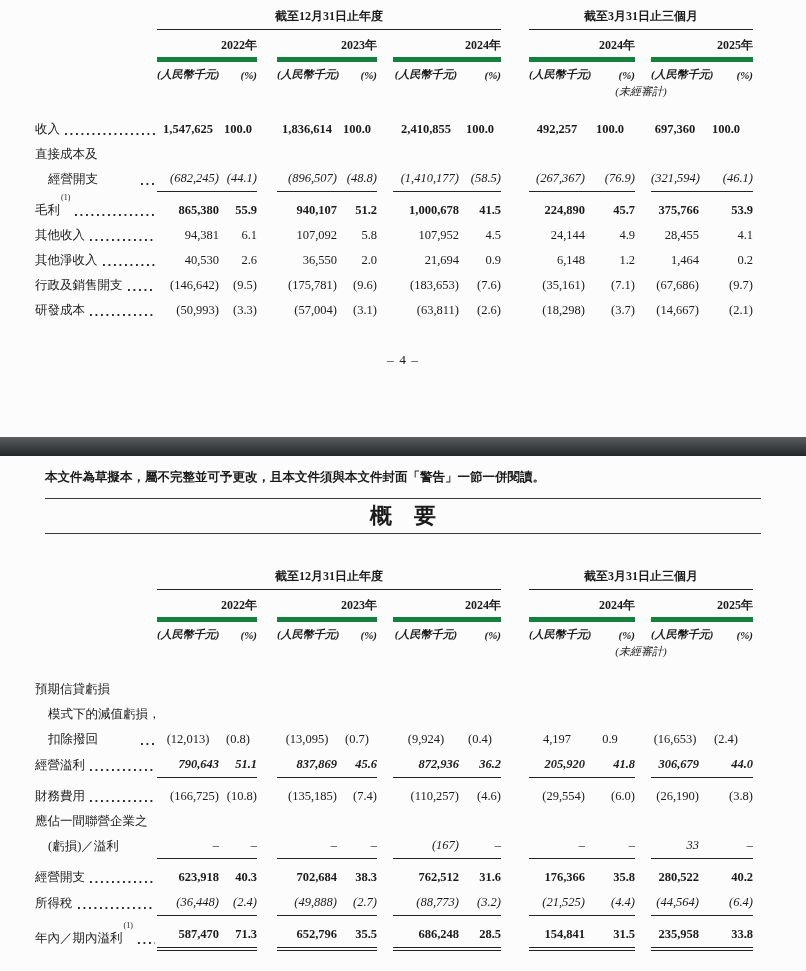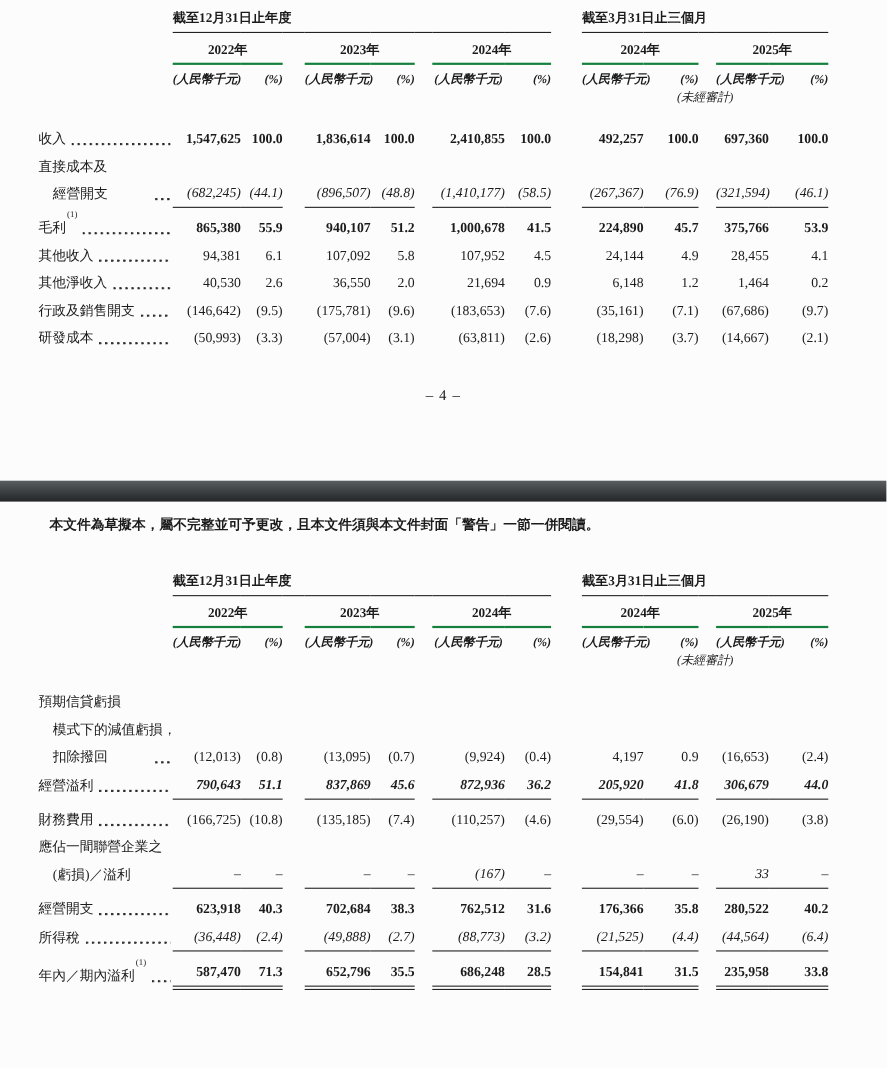--- a/index.html
+++ b/index.html
@@ -16,29 +16,29 @@
               font-size:13.5px; letter-spacing:1px; }
 
   .disclaimer { margin:0 45px; font-size:12.5px; font-weight:bold; line-height:18px; }
   .heading-block { margin:12px 45px 0; border-top:1.5px solid #3a3a3a; border-bottom:1.5px solid #3a3a3a; padding:3px 0; }
   .section-heading { margin:0; text-align:center; font-size:22px; line-height:28px; font-weight:bold; }
 
   table.fin-table { border-collapse:collapse; table-layout:fixed; margin:0 0 0 35px;
                     width:718px; font-size:12.5px; }
   .fin-table th, .fin-table td { padding:0; }
   .fin-table thead th { font-weight:bold; font-size:12px; }
-  .fin-table .grp-title { text-align:left; border-bottom:1px solid #222; padding:2px 0 4px; }
-  .fin-table .year { text-align:center; border-bottom:2px solid #15803d; padding:7px 0 3px; }
+  .fin-table .grp-title { text-align:center; border-bottom:1px solid #222; padding:2px 0 4px; }
+  .fin-table .year { text-align:right; border-bottom:5px solid #15803d; padding:7px 0 3px; }
   .fin-table .unit { font-style:italic; font-weight:bold; font-size:11px; padding-top:5px; white-space:nowrap; }
   .fin-table .unit-m { text-align:center; }
   .fin-table .unit-p { text-align:right; }
   .fin-table .note-cell { text-align:center; font-style:italic; font-size:11px; padding-top:2px; }
 
   .fin-table tbody td { vertical-align:bottom; }
-  .fin-table tbody tr:first-child > td { padding-top:18px; }
+  .fin-table tbody tr:first-child > td { padding-top:18px;text-align:center; }
   .fin-table tr.rule-single + tr > td, .fin-table tr.rule-double + tr > td { padding-top:6px; }
 
   .lblcell { }
   .lbl-line { display:flex; line-height:25px; white-space:nowrap; }
   .lbl-line.ind1 { padding-left:13px;gap:38px; }
   .sup { font-size:8px; vertical-align:4px; margin-left:1px; line-height:0; }
   .dots { flex:1 1 auto; margin:0 2px 0 5px;
           background-image:radial-gradient(circle at 1px 1px, #2c2c2c 1px, transparent 1.35px);
           background-size:5.5px 2px; background-repeat:repeat-x;
           background-position:left bottom 7px; }
@@ -413,20 +413,23 @@
         </tr>
       </tbody>
     </table>
   <div class="page-num">– 4 –</div>
 </div>
 
 <div class="divider-bar"></div>
 
 <div class="page2">
   <div class="disclaimer">本文件為草擬本，屬不完整並可予更改，且本文件須與本文件封面「警告」一節一併閱讀。</div>
+  <div class="heading-block">
+    <h1 class="section-heading">概　要</h1>
+  </div>
   <table class="fin-table" style="margin-top:32px">
       <colgroup>
         <col style="width: 122px;">
         <col style="width: 62px;">
         <col style="width: 38px;">
         <col style="width: 20px;">
         <col style="width: 60px;">
         <col style="width: 40px;">
         <col style="width: 16px;">
         <col style="width: 66px;">

